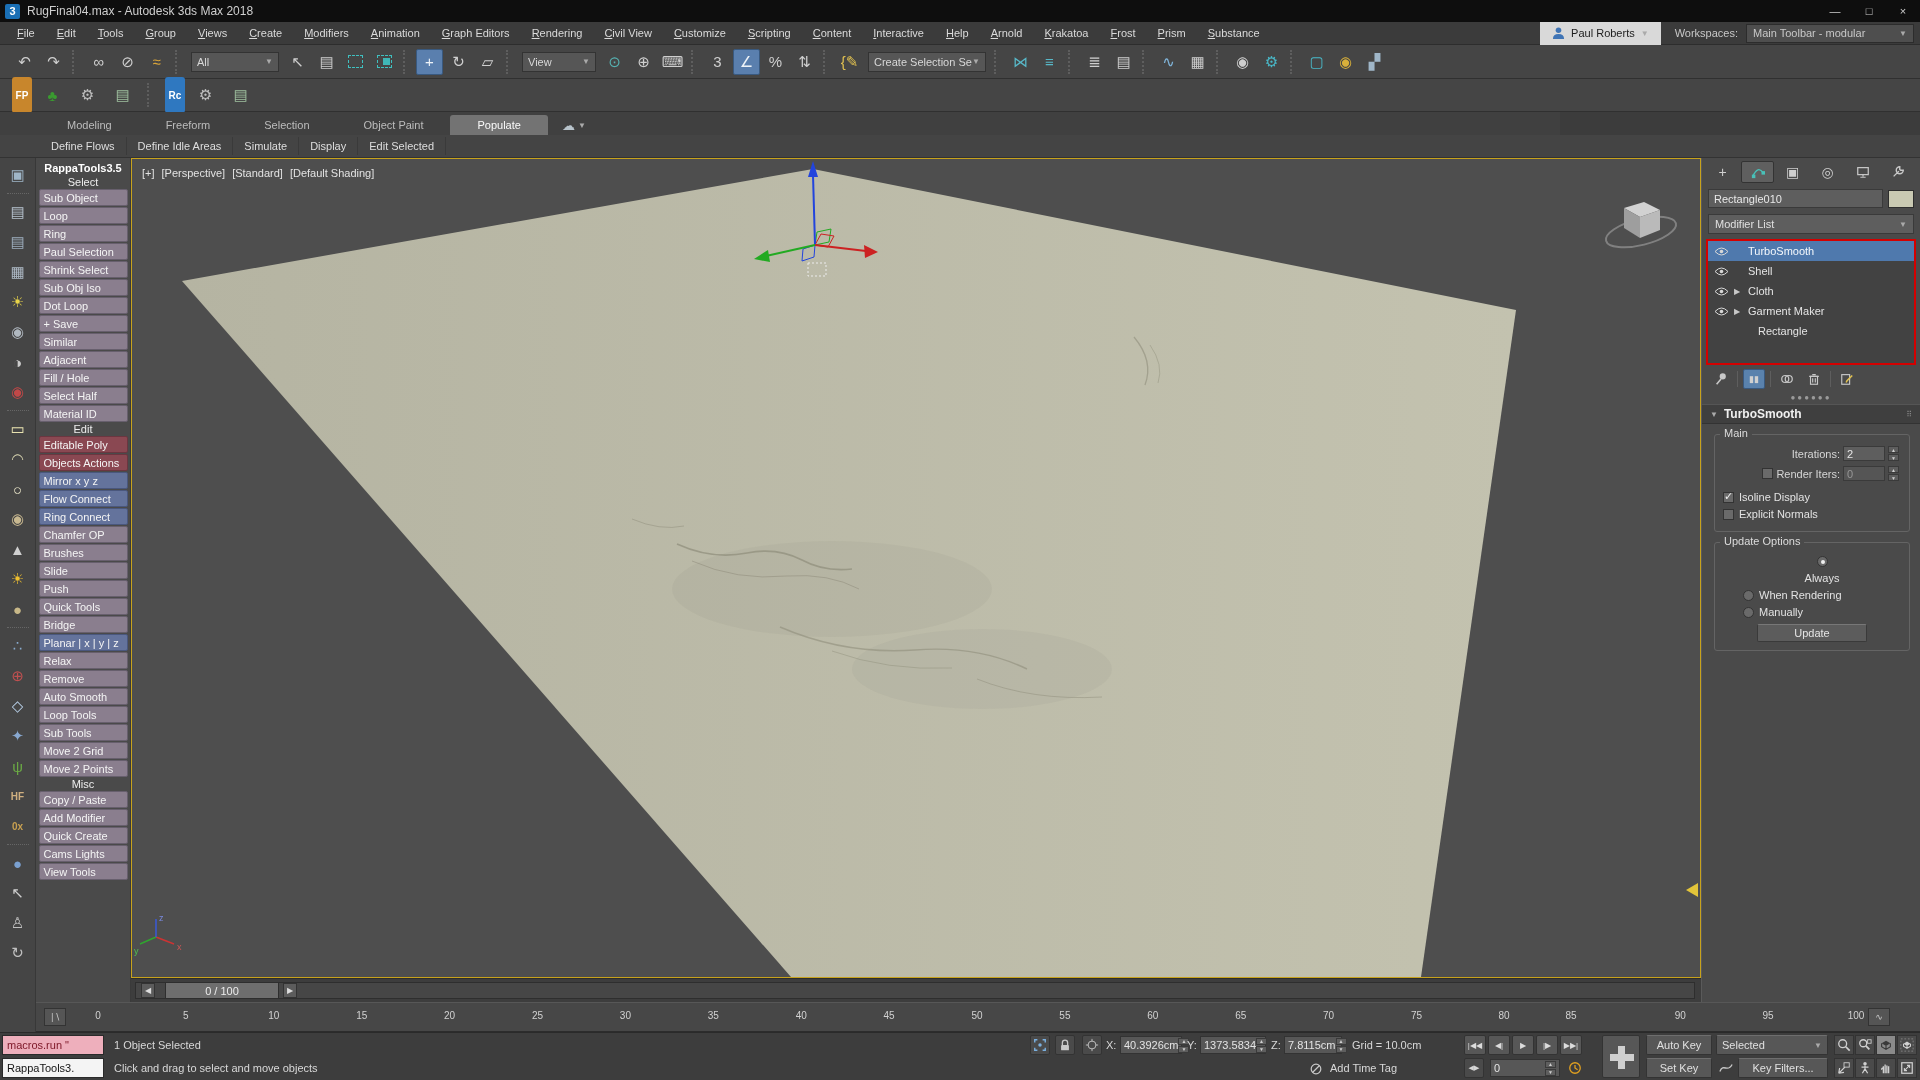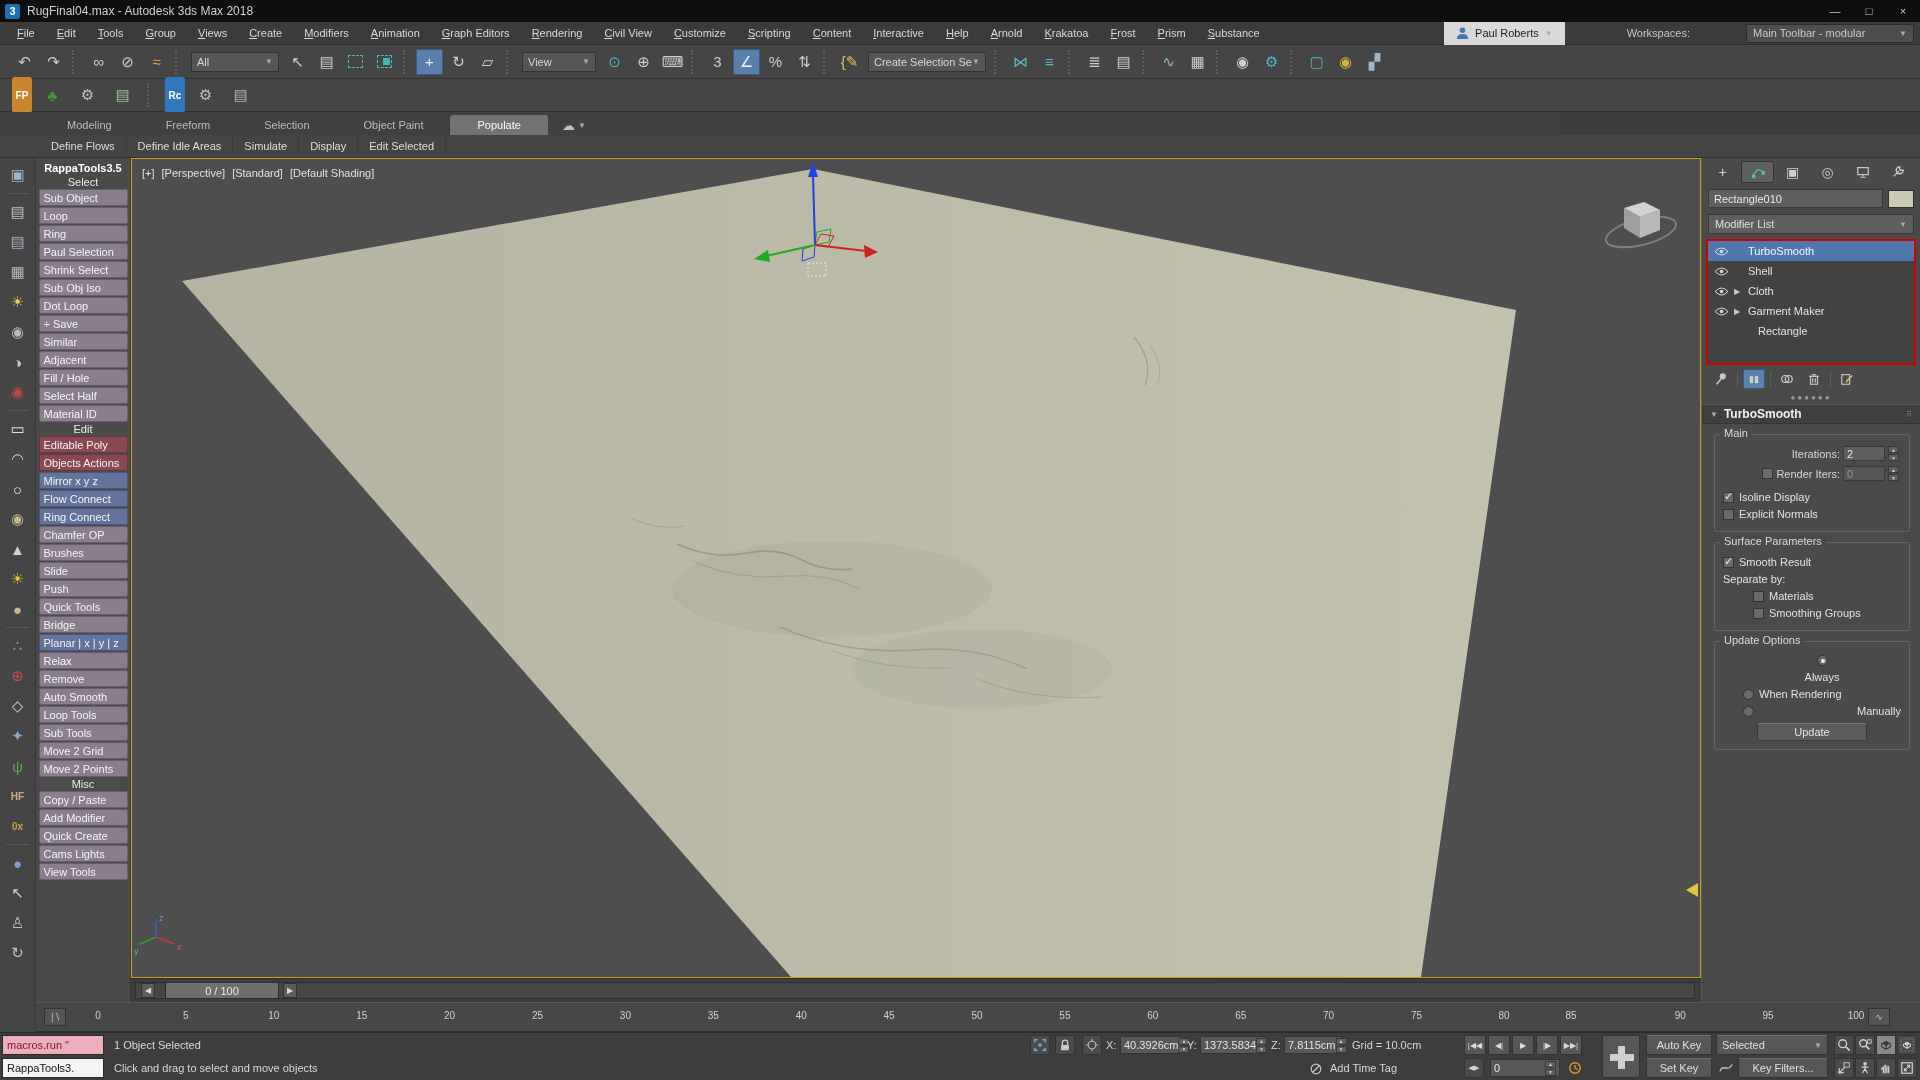--- a/index.html
+++ b/index.html
@@ -13,21 +13,21 @@
     display:flex; align-items:center; gap:7px; padding-left:5px; }
   .appicon { width:15px; height:15px; background:#1a6fb5; color:#fff; font-weight:bold;
     font-size:11px; display:flex; align-items:center; justify-content:center; border-radius:2px; }
   .wtitle { color:#cfcfcf; font-size:12px; }
   .winbtns { margin-left:auto; display:flex; }
   .winbtn { width:34px; height:22px; display:flex; align-items:center; justify-content:center;
     color:#cfcfcf; font-size:11px; }
 
   
   .menubar { left:0; top:22px; width:1920px; height:23px; background:#3b3b3b;
-    border-bottom:1px solid #2d2d2d; display:flex; align-items:center; padding-left:6px;gap:48px; }
+    border-bottom:1px solid #2d2d2d; display:flex; align-items:center; padding-left:6px; }
   .menu-item { padding:3px 11px; color:#dadada; cursor:default; }
   .menu-item::first-letter { text-decoration:underline; }
   .userchip { margin-left:auto; background:#d9d9d9; color:#1c1c1c; height:23px;
     display:flex; align-items:center; gap:6px; padding:0 12px; }
   .wslabel { color:#c8c8c8; margin:0 8px 0 14px; }
   .wsdd { background:#4e4e4e; border:1px solid #2c2c2c; height:19px; width:168px;
     display:flex; align-items:center; padding:0 6px; color:#c8c8c8; margin-right:6px; }
   .caret { margin-left:auto; font-size:8px; color:#aaa; }
 
   
@@ -594,50 +594,32 @@
     <div class="crow" style="margin-top:10px;">
       <span class="cb checked"></span>
       <span>Isoline Display</span>
     </div>
     <div class="crow">
       <span class="cb"></span>
       <span>Explicit Normals</span>
     </div>
   </div>
 
-  <div class="gr p grp">
-    <span class="glabel">Surface Parameters</span>
-    <div class="crow">
-      <span class="cb checked"></span>
-      <span>Smooth Result</span>
-    </div>
-    <div class="crow" style="margin-left:4px;">
-      <span>Separate by:</span>
-    </div>
-    <div class="crow indent">
-      <span class="cb"></span>
-      <span>Materials</span>
-    </div>
-    <div class="crow indent">
-      <span class="cb"></span>
-      <span>Smoothing Groups</span>
-    </div>
-  </div>
 
   <div class="grp">
     <span class="glabel">Update Options</span>
     <div class="crow" style="margin-left:24px;flex-direction:column;">
       <span class="rb sel"></span>
       <span>Always</span>
     </div>
     <div class="crow" style="margin-left:24px;">
       <span class="rb"></span>
       <span>When Rendering</span>
     </div>
-    <div class="crow" style="margin-left:24px;justify-content:space-between;">
+    <div class="crow" style="margin-left:24px;">
       <span class="rb"></span>
       <span>Manually</span>
     </div>
     <div class="updbtn">Update</div>
   </div>
 </div>
 
 <div class="abs ruler">
   <div class="ruler-icon">∣∖</div>
   <div id="ticks">

